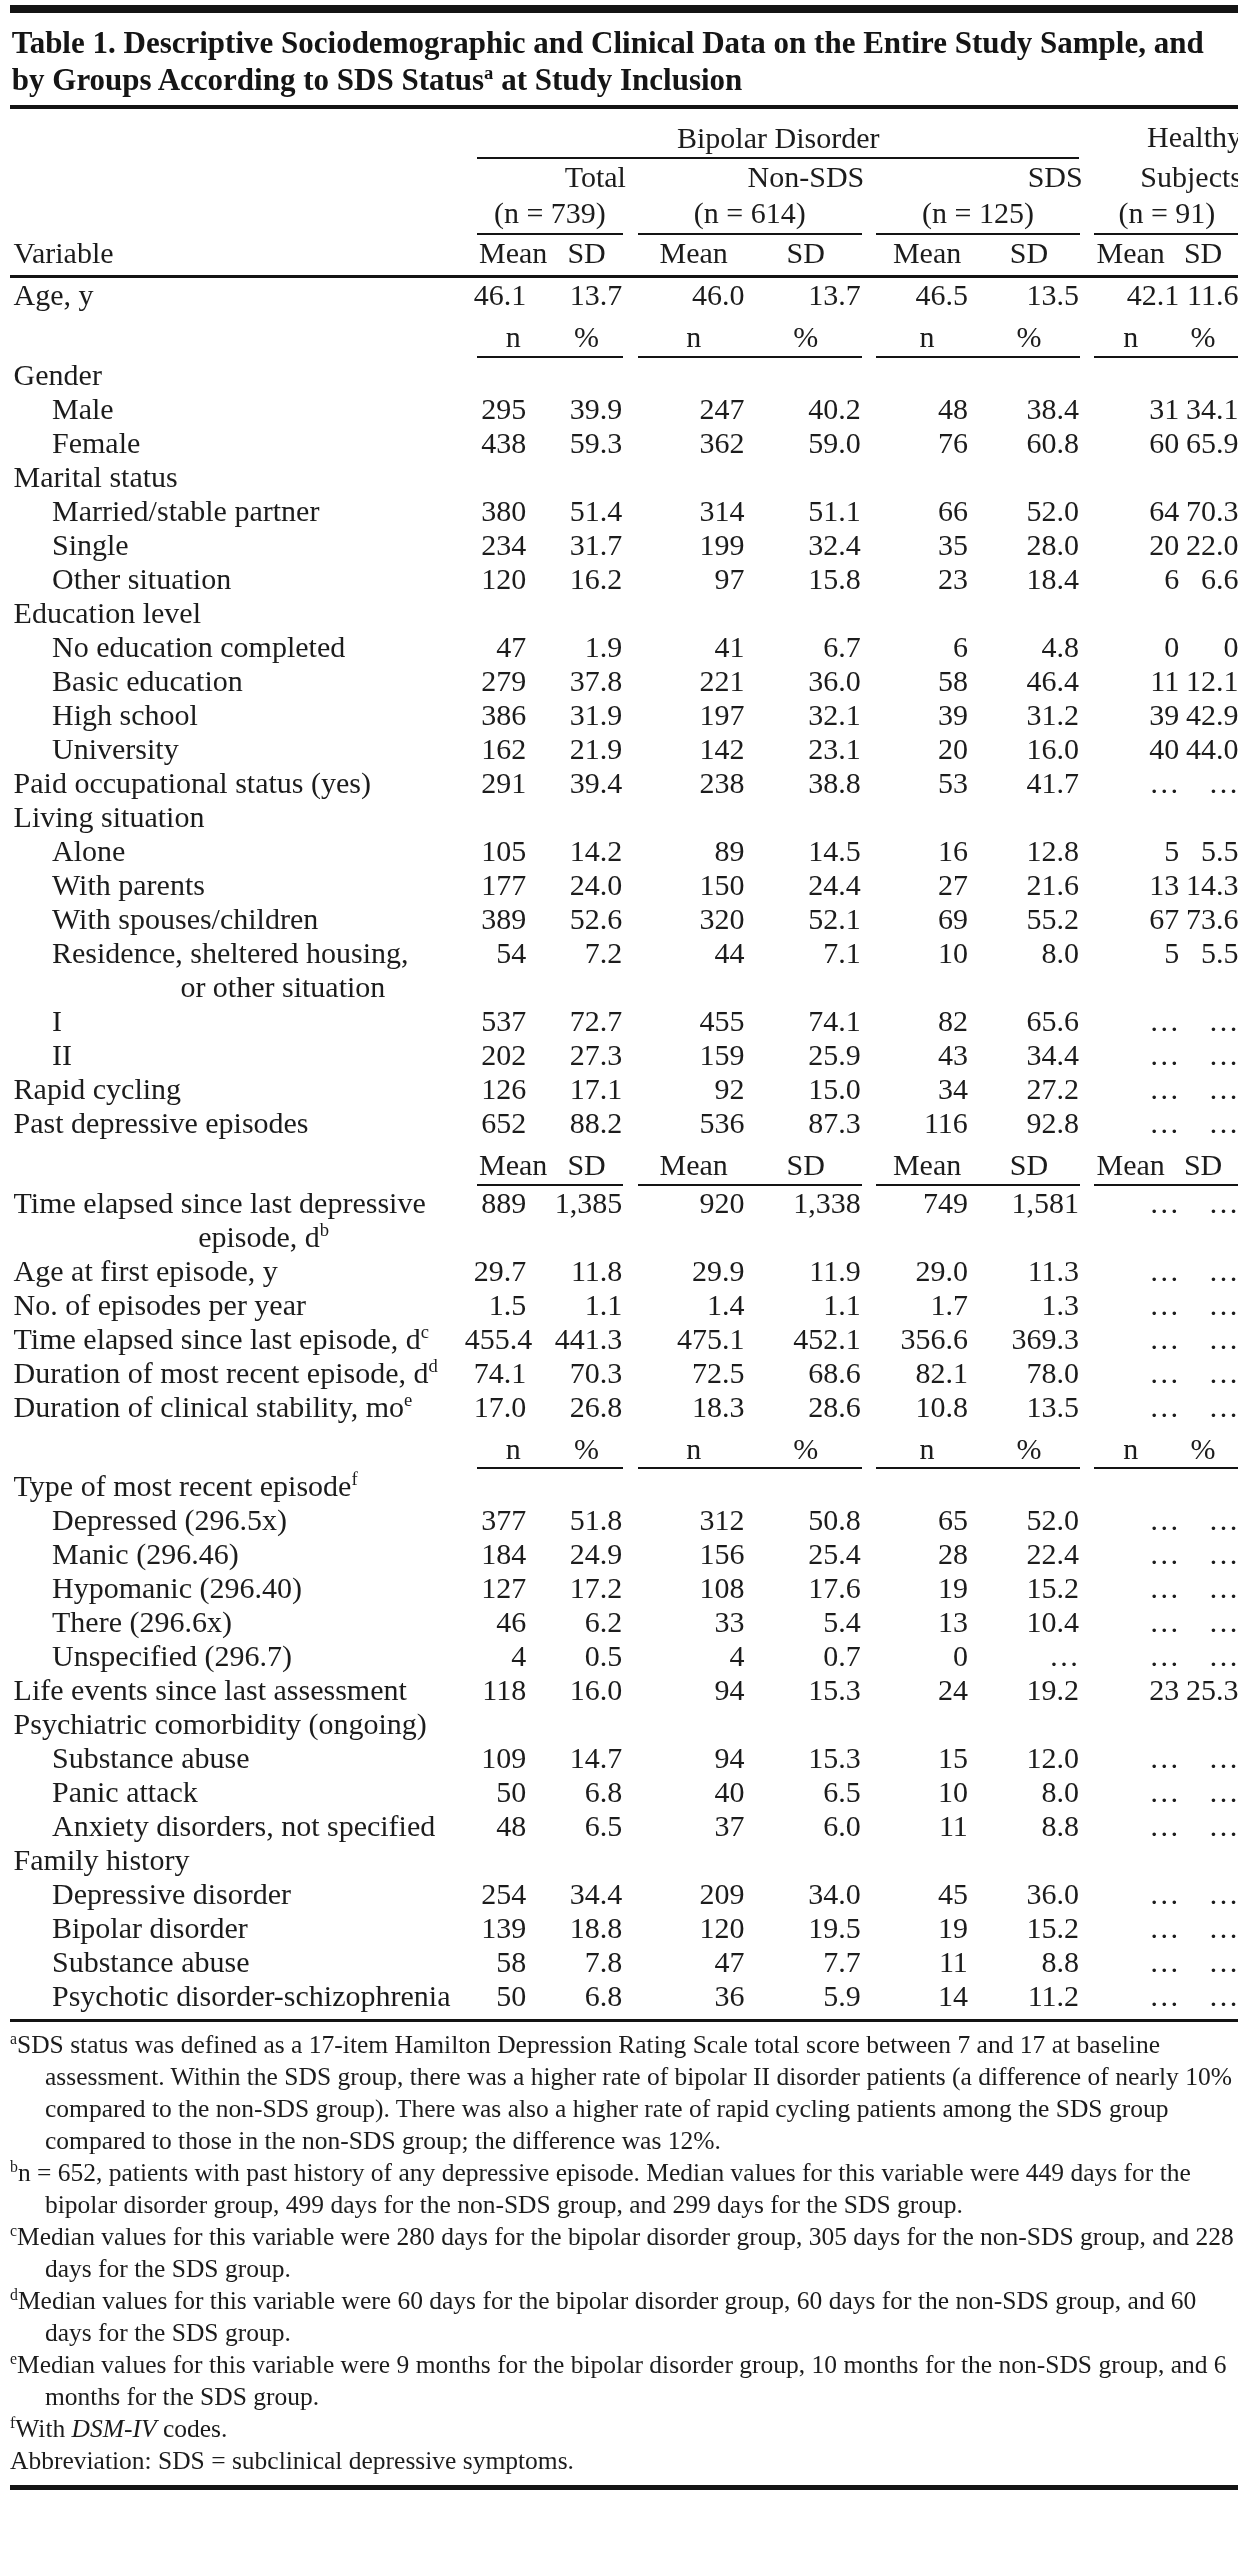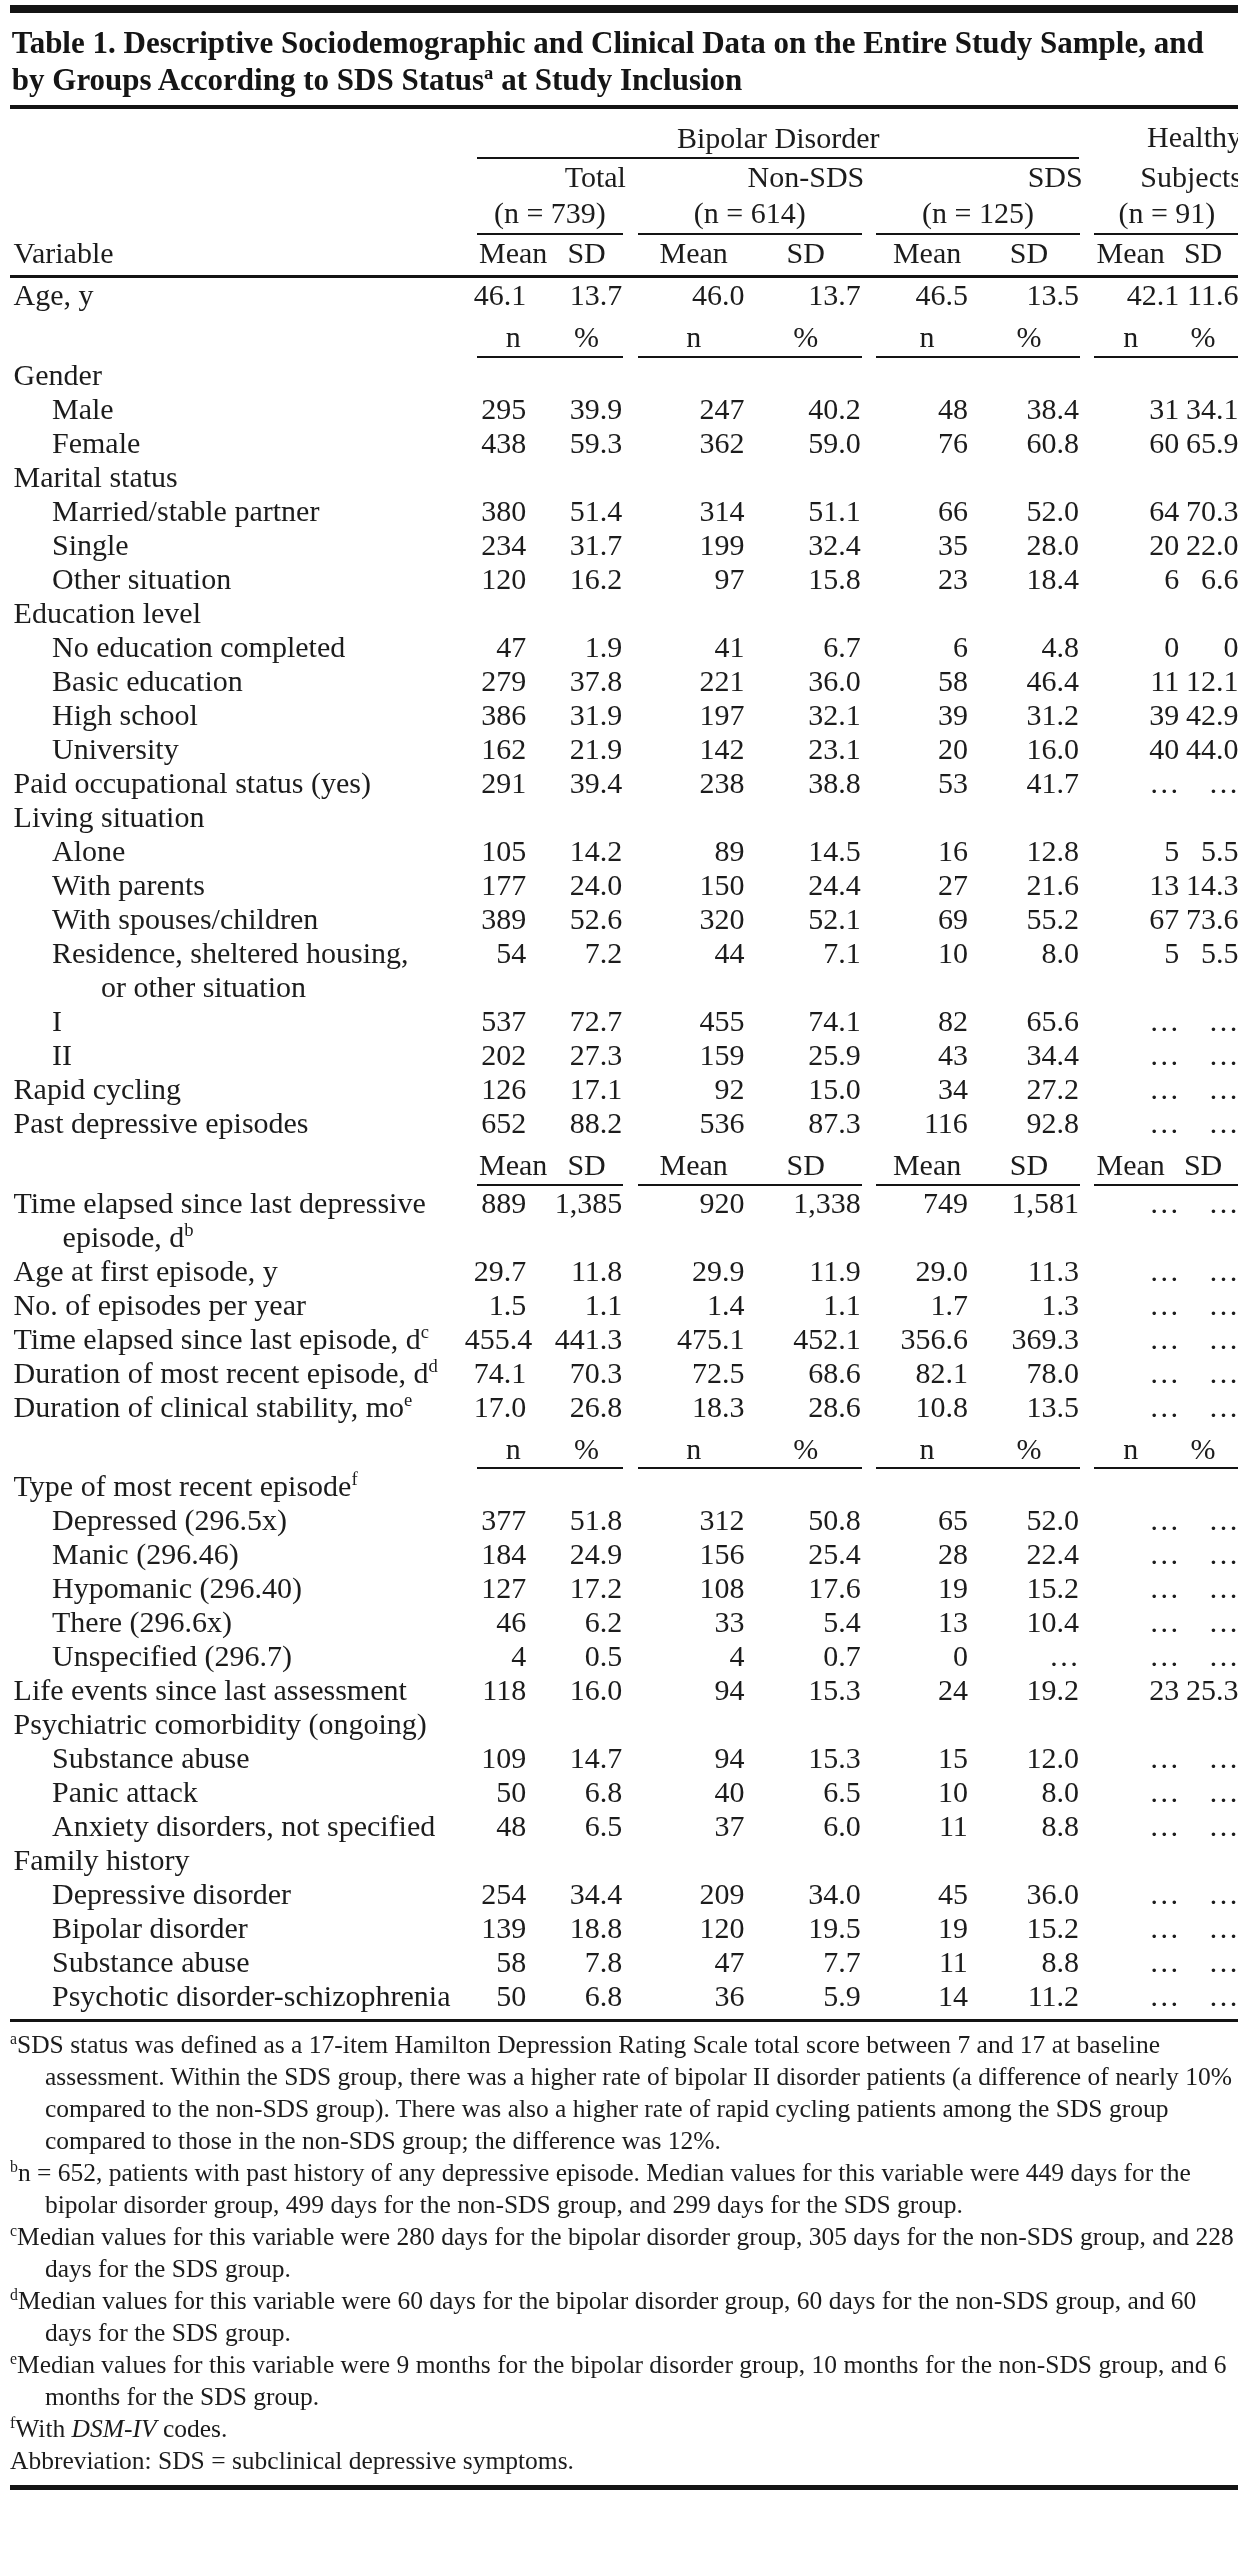--- a/index.html
+++ b/index.html
@@ -9,21 +9,21 @@
   .title{margin:11px 1.8px 7.3px 1.8px;font-size:31px;line-height:37px;font-weight:bold;color:#151515;}
   .title sup{font-size:60%;line-height:0;}
   .title-rule{height:3.6px;background:#141414;}
   table{border-collapse:collapse;table-layout:fixed;width:1232px;font-size:30px;}
   td{padding:0;vertical-align:bottom;}
   colgroup col.c-lbl{width:454px;}
   .center{text-align:right;}
   .lbl{text-align:left;}
   .ind0{padding-left:3.6px;margin-top:39px;}
   .ind1{padding-left:42px;}
-  .l2{padding-left:49px;}
+  .l2{padding-left:49px;text-align:center;}
   .val{text-align:right;padding-right:3.6px;vertical-align:top;}
   tbody td{line-height:34px;}
   tbody td.lbl{line-height:34px;}
   
   .h1 td{padding-top:12.7px;vertical-align:bottom;}
   .bdspan{text-align:center;border-bottom:2.7px solid #141414;margin:0 3.6px 0 12.7px;padding-bottom:3.6px;line-height:31px;}
   .healthy1{line-height:31px;padding-bottom:6.4px;}
   .h2 td{line-height:36px;}
   .pair{display:flex;margin:0 2.7px 0 11.8px;}
   .pair span{flex:1 1 50%;text-align:center;}

